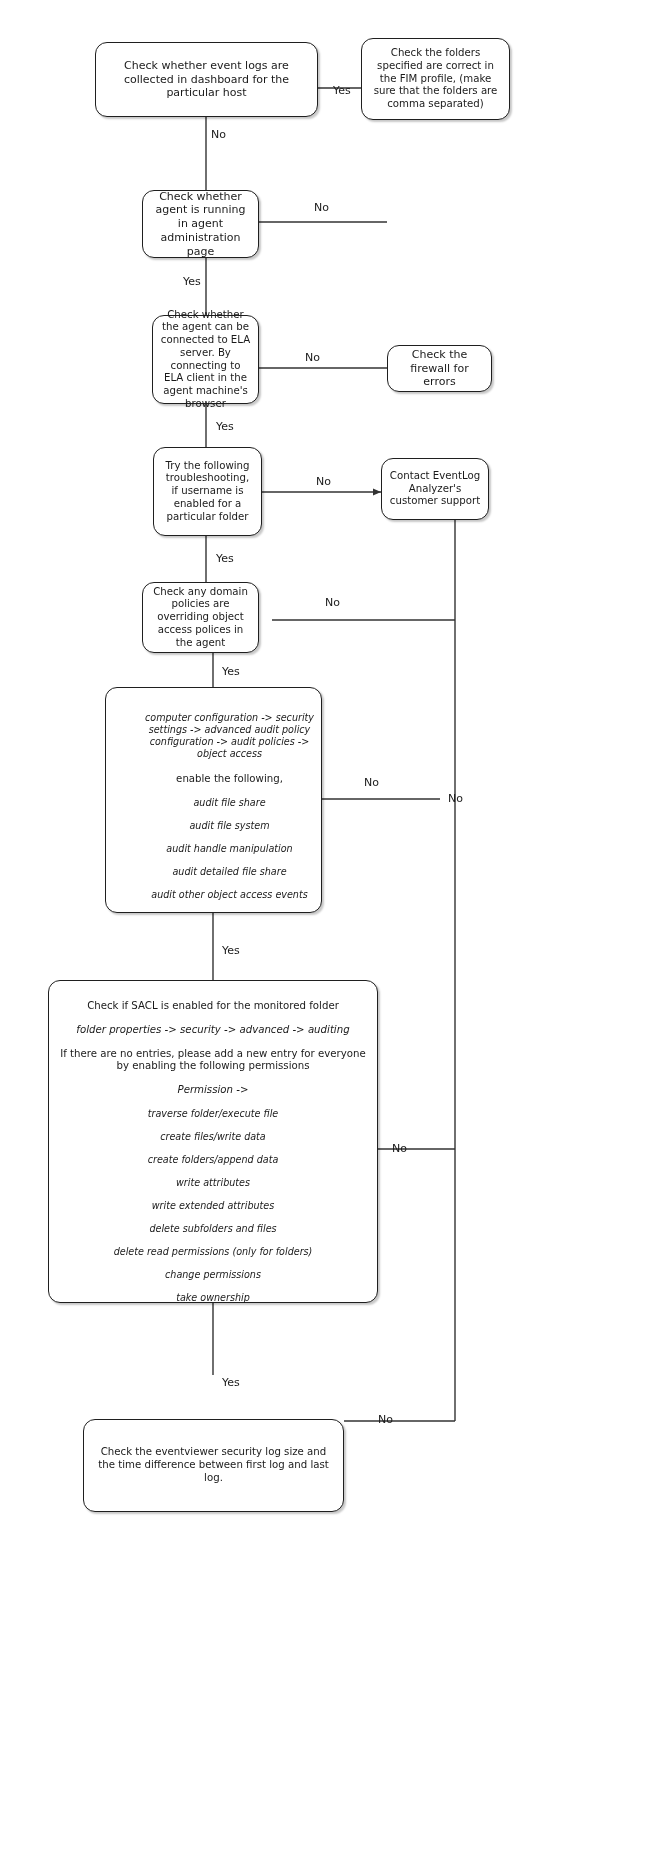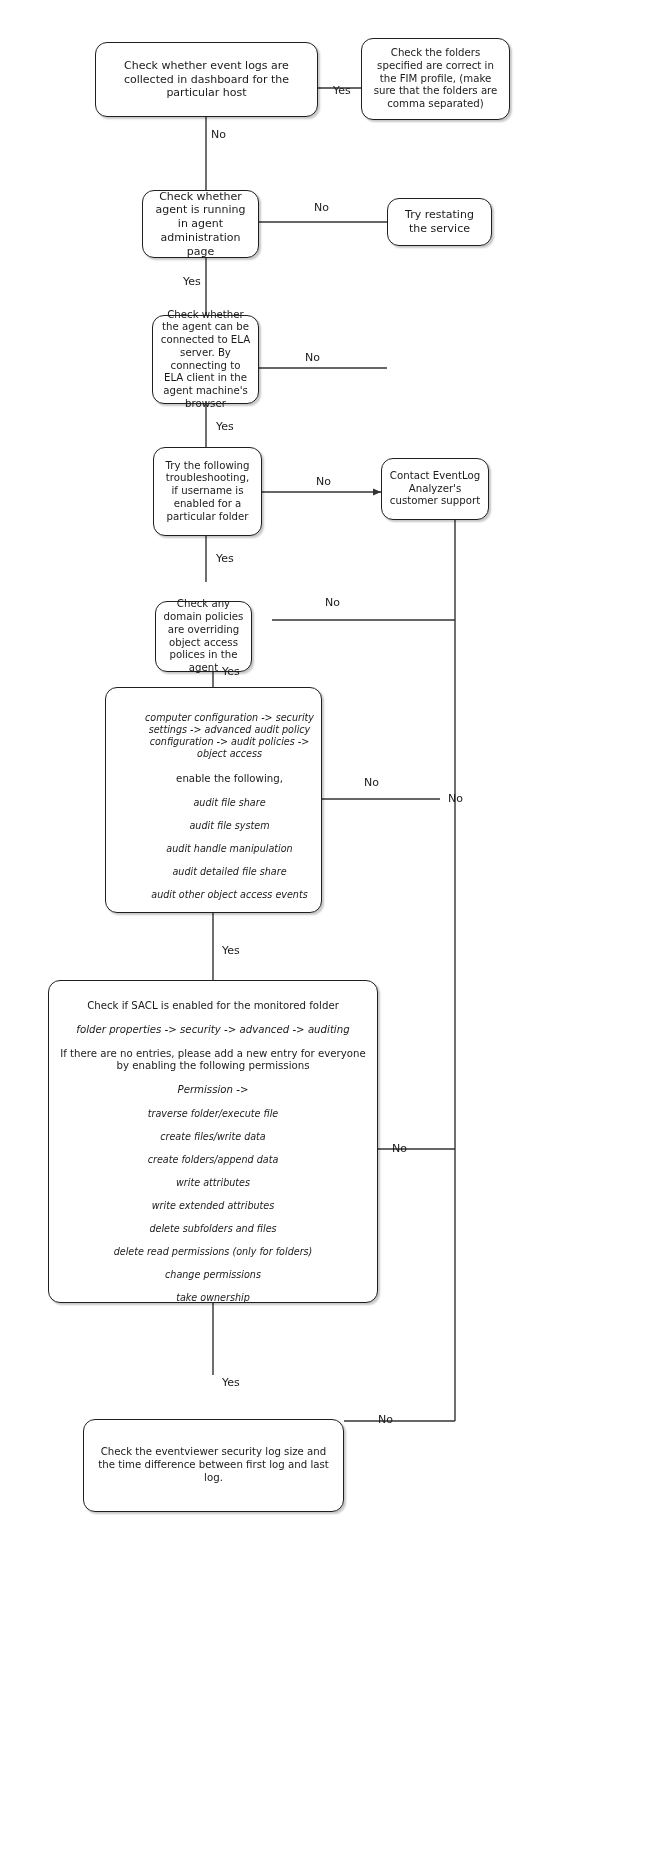--- a/index.html
+++ b/index.html
@@ -114,38 +114,38 @@
   </div>
 
   <div class="node fs10" style="left:361px; top:38px; width:149px; height:82px;">
     <p>Check the folders specified are correct in the FIM profile, (make sure that the folders are comma separated)</p>
   </div>
 
   <div class="node fs11" style="left:142px; top:190px; width:117px; height:68px;">
     <p>Check whether agent is running in agent administration page</p>
   </div>
 
-  <div class="node fs11" style="left:387px; top:198px; width:105px; height:48px;">
-    <p>Try restating the service</p>
-  </div>
 
   <div class="node fs10" style="left:152px; top:315px; width:107px; height:89px;">
     <p>Check whether the agent can be connected to ELA server. By connecting to ELA client in the agent machine's browser</p>
   </div>
 
+  <div class="node fs11" style="left:387px; top:345px; width:105px; height:47px;">
+    <p>Check the firewall for errors</p>
+  </div>
 
   <div class="node fs10" style="left:153px; top:447px; width:109px; height:89px;">
     <p>Try the following troubleshooting, if username is enabled for a particular folder</p>
   </div>
 
   <div class="node fs10" style="left:381px; top:458px; width:108px; height:62px;">
     <p>Contact EventLog Analyzer's customer support</p>
   </div>
 
-  <div class="node fs10" style="left:155px; top:582px; width:97px; height:71px;margin-top:19px;">
+  <div class="node fs10" style="left:142px; top:582px; width:117px; height:71px;">
     <p>Check any domain policies are overriding object access polices in the agent</p>
   </div>
 
   <div class="node fs95" style="left:105px; top:687px; width:217px; height:226px; justify-content:flex-start; padding-top:24px;padding-left:39px;">
     <p class="ital">computer configuration -&gt; security settings -&gt; advanced audit policy configuration -&gt; audit policies -&gt; object access</p>
     <p class="fs10" style="margin-top:13px;">enable the following,</p>
     <p class="ital">audit file share</p>
     <p class="ital">audit file system</p>
     <p class="ital">audit handle manipulation</p>
     <p class="ital">audit detailed file share</p>

